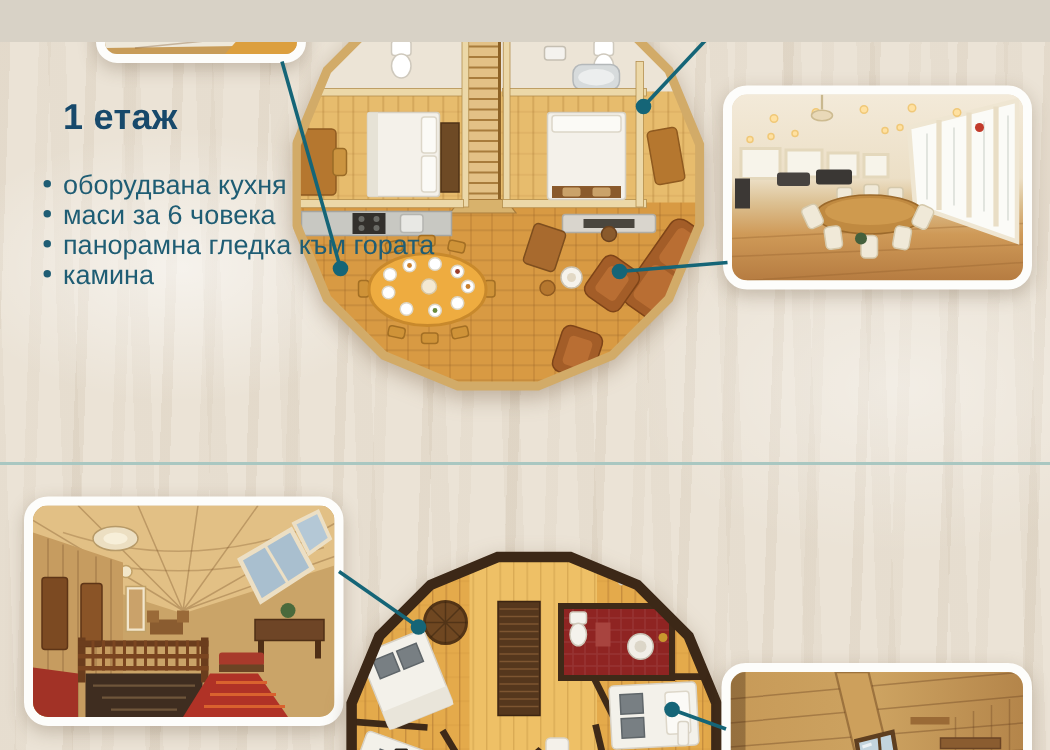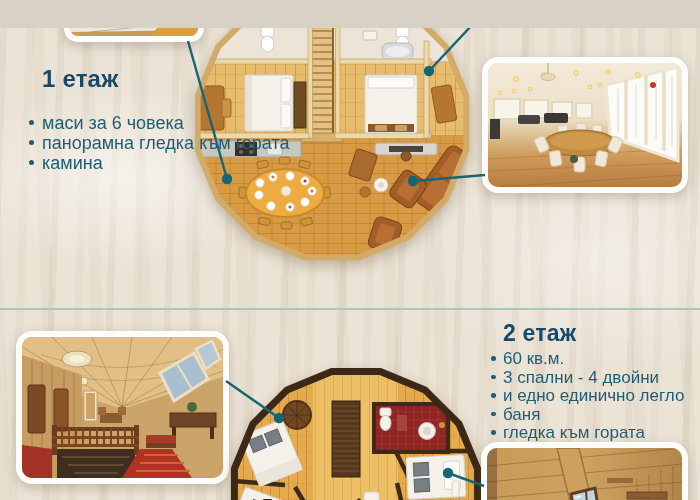--- a/index.html
+++ b/index.html
@@ -260,20 +260,21 @@
           <circle cx="112" cy="22" r="2"></circle>
       </g>
       <path d="M60 0v10" stroke="#c9b88e" stroke-width="1.5"></path>
       <ellipse cx="60" cy="14" rx="7" ry="3.5" fill="#e9d9b8" stroke="#cdbb90"></ellipse>
     </svg>
   </figure>
 
   <section class="tblock block1">
     <h2>1 етаж</h2>
     <ul class="amenities">
+        <li>оборудвана кухня</li>
         <li>маси за 6 човека</li>
         <li>панорамна гледка към гората</li>
         <li>камина</li>
       </ul>
   </section>
 
   <div class="divider"></div>
 
   <figure class="photo photo-bl">
     <svg viewBox="0 0 201 141" preserveAspectRatio="none">
@@ -404,30 +405,20 @@
       <g fill="#f6f4ee" stroke="#d8d2c4">
         <rect x="114" y="2" width="16" height="7" rx="2" transform="rotate(6 122 5)"></rect>
         <rect x="186" y="18" width="13" height="7" rx="2" transform="rotate(-28 192 21)"></rect>
         <rect x="227" y="118" width="7" height="16" rx="2"></rect>
         <rect x="3" y="118" width="7" height="16" rx="2"></rect>
       </g>
     </g>
     <polygon points="252.6,154.2 234.1,198.9 199.9,233.1 155.2,251.6 106.8,251.6 62.1,233.1 27.9,198.9 9.4,154.2 9.4,105.8 27.9,61.1 62.1,26.9 106.8,8.4 155.2,8.4 199.9,26.9 234.1,61.1 252.6,105.8" fill="none" stroke="#3c2817" stroke-width="7"></polygon>
   </svg>
 
-  <section class="tblock block2">
-    <h2>2 етаж</h2>
-    <ul class="features">
-        <li>60 кв.м.</li>
-        <li>3 спални - 4 двойни</li>
-        <li>и едно единично легло</li>
-        <li>баня</li>
-        <li>гледка към гората</li>
-      </ul>
-  </section>
 
   <figure class="photo photo-br">
     <svg viewBox="0 0 195 108" preserveAspectRatio="none">
       <defs>
         <linearGradient id="ab" x1="0" y1="0" x2="1" y2="0">
           <stop offset="0" stop-color="#c79a58"></stop>
             <stop offset=".5" stop-color="#cda361"></stop>
             <stop offset="1" stop-color="#b4854a"></stop>
         </linearGradient>
       </defs>

